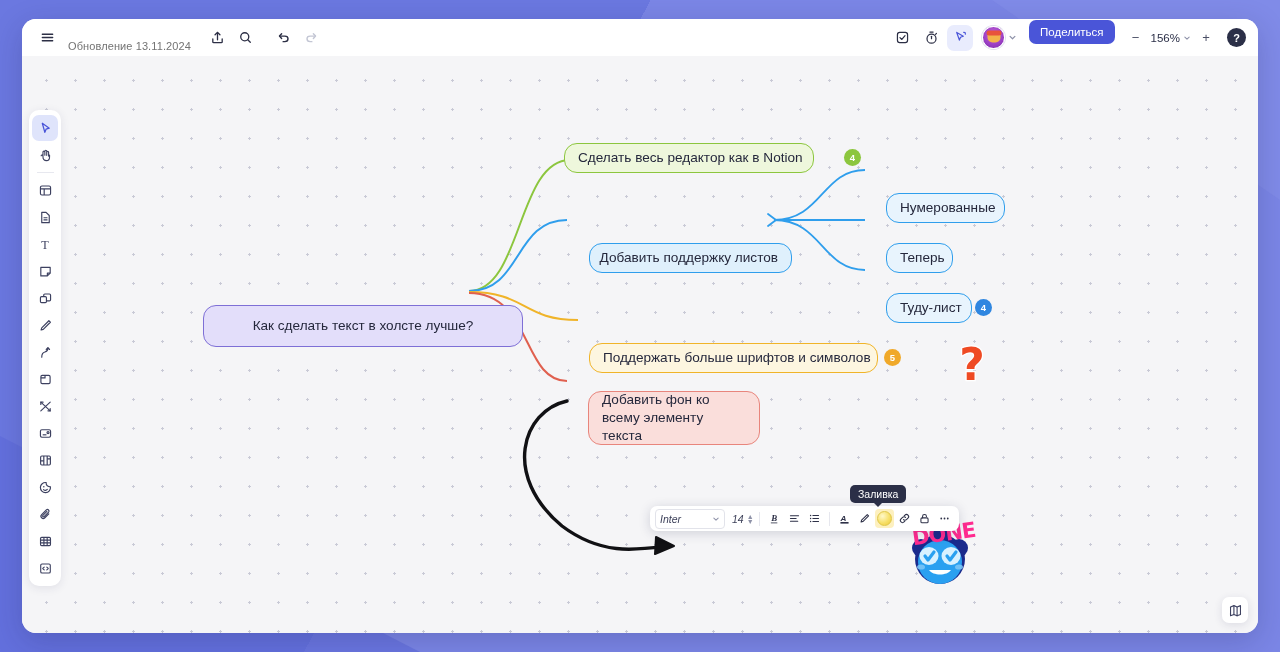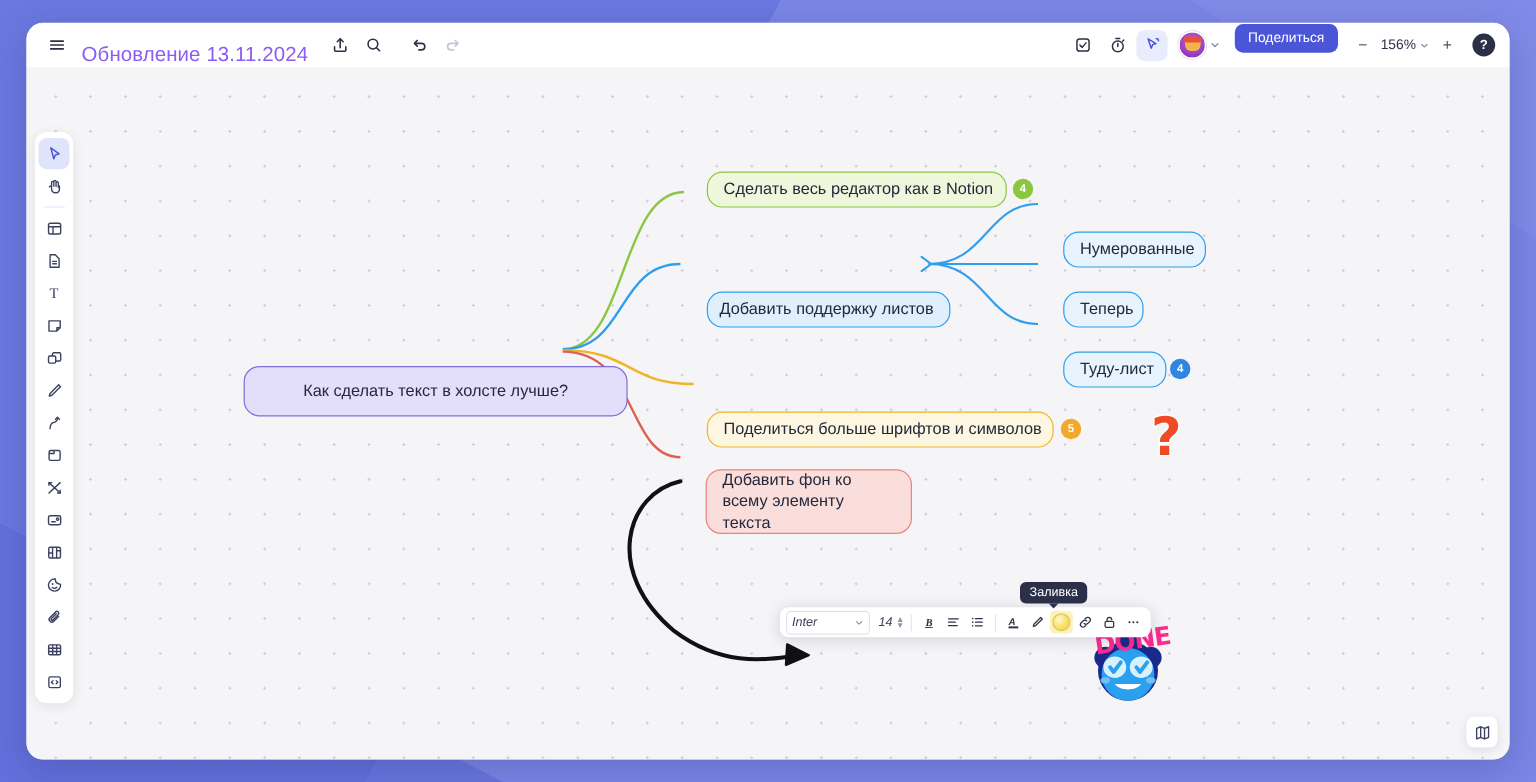--- a/index.html
+++ b/index.html
@@ -67,22 +67,22 @@
     border-radius: 7px;
     display: flex; align-items: center; justify-content: center;
     color: #2c2f45;
     cursor: pointer;
     background: transparent;
   }
   .icon-btn.active { background: #e9ecfd; color: #4a55d8; }
   .icon-btn svg { display: block; }
 
   .doc-title {
-    font-size: 17px;
-    color: #8b5cf6;
+    font-size: 11px;
+    color: #737373;
     margin: 16px 12px 0 6px;
     white-space: nowrap;
     letter-spacing: .1px;
   }
   .sep-dot { width: 8px; }
   .redo-dim { color: #c3c6d4; }
 
   .avatar-wrap { display: flex; align-items: center; gap: 1px; margin: 0 4px 0 6px; }
   .avatar {
     width: 21px; height: 21px; border-radius: 50%;
@@ -471,21 +471,21 @@
       <path d="M545,345 C500,355 480,420 540,470 C580,500 615,494 645,490" fill="none" stroke="#111114" stroke-width="3.4" stroke-linecap="round"></path>
       <path d="M634,481 L652,490 L633,498 Z" fill="#111114" stroke="#111114" stroke-width="2" stroke-linejoin="round"></path>
     </svg>
 
     <div class="mm-layer">
 
       <div class="node" style="left:181px; top:215px; width:320px; height:42px; border-color:#7e6fd6; background:#e3defa; justify-content:center;margin-top:34px;">
         <span>Как сделать текст в холсте лучше?</span>
       </div>
 
-      <div class="node" style="left:567px; top:87px; width:250px; height:30px; border-color:#8cc63e; background:#eef7dc;">
+      <div class="node" style="left:542px; top:87px; width:250px; height:30px; border-color:#8cc63e; background:#eef7dc;">
         <span>Сделать весь редактор как в Notion</span>
       </div>
       <div class="badge" style="left:822px; top:93px; background:#8cc63e;">
         <span>4</span>
       </div>
 
       <div class="node" style="left:567px; top:187px; width:203px; height:30px; border-color:#2f9eec; background:#dff0fc;justify-content:flex-end;">
         <span>Добавить поддержку листов</span>
       </div>
 
@@ -498,21 +498,21 @@
       </div>
 
       <div class="node" style="left:864px; top:237px; width:86px; height:30px; border-color:#2f9eec; background:#e8f4fd;">
         <span>Туду-лист</span>
       </div>
       <div class="badge" style="left:953px; top:243px; background:#2f86e0;">
         <span>4</span>
       </div>
 
       <div class="node" style="left:567px; top:287px; width:289px; height:30px; border-color:#f0b429; background:#fdf6e0;">
-        <span>Поделиться больше шрифтов и символов</span>
+        <span>Поддержать больше шрифтов и символов</span>
       </div>
       <div class="badge" style="left:862px; top:293px; background:#f0a92a;">
         <span>5</span>
       </div>
 
       <div class="node multiline" style="left:566px; top:335px; width:172px; height:54px; border-color:#e8857c; background:#fadedb;align-items:center;">
         <span>Добавить фон ко всему элементу текста</span>
       </div>
     </div>
 

